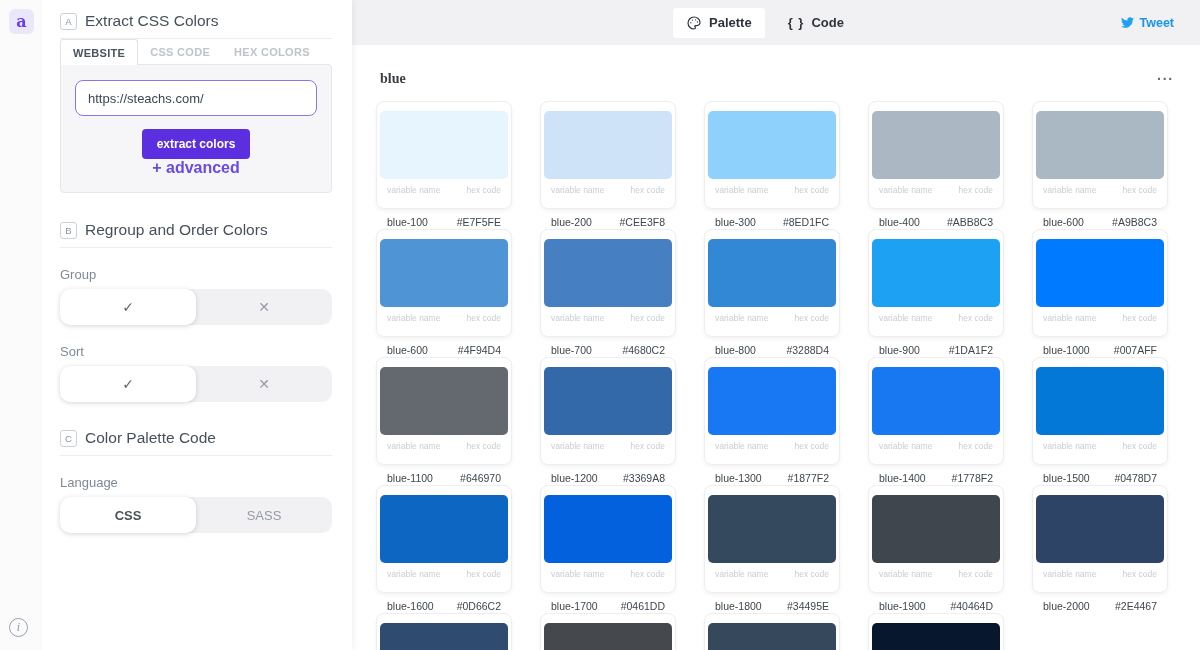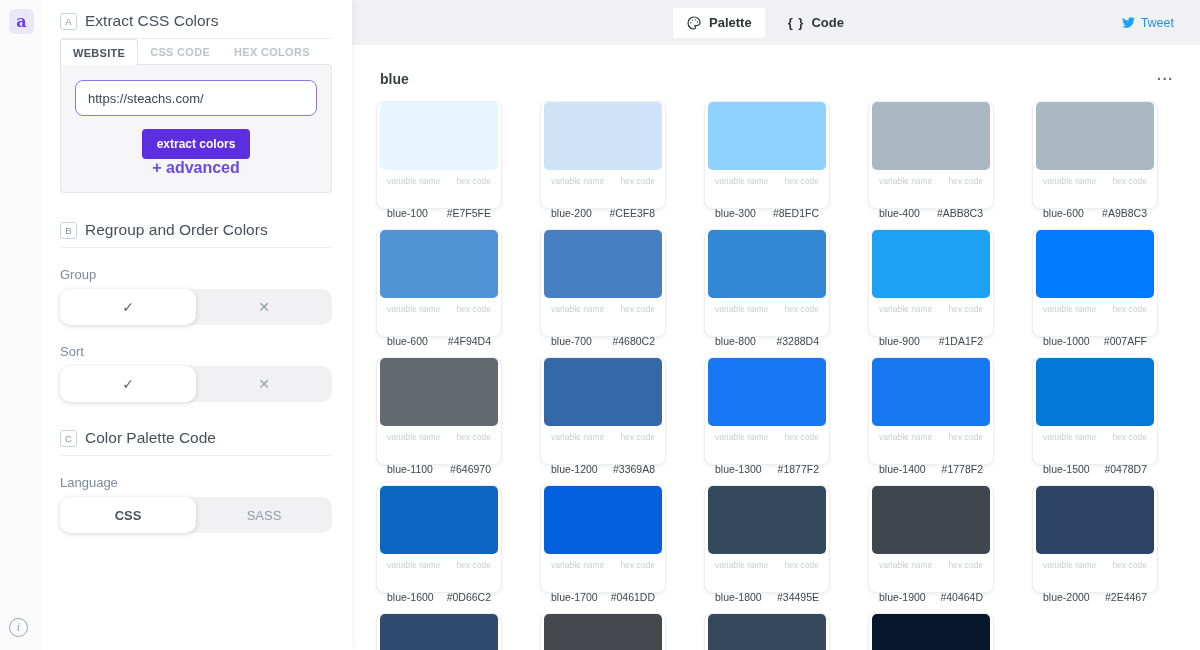--- a/index.html
+++ b/index.html
@@ -53,34 +53,34 @@
   .main-header { position:absolute; left:352px; top:0; width:848px; height:63px; background:#f1f0f2;
     border-bottom:1px solid #e3e3e6;padding-left:32px; }
   .view-tabs { position:absolute; left:50%; top:0; height:45px; transform:translateX(-56%);
     display:flex; align-items:center; gap:10px; }
   .v-tab { display:flex; align-items:center; gap:7px; padding:7px 13px; font-size:13px; font-weight:700;
     color:#2f343a; cursor:pointer; border-radius:3px; }
   .v-tab.active { background:#fff; }
   .braces { font-weight:700; font-size:13px; letter-spacing:1px; }
   .tweet { position:absolute; right:26px; top:0; height:45px; display:flex; align-items:center; gap:5px;
     cursor:pointer; }
-  .tweet-label { color:#1c96e8; font-size:12.5px; font-weight:400; }
+  .tweet-label { color:#1c96e8; font-size:12.5px; font-weight:700; }
 
   
   .main-content { position:absolute; left:352px; top:45px; width:848px; height:605px; background:#fff;
     overflow:hidden; }
   .group-head { display:flex; align-items:center; justify-content:space-between;
     margin:26px 26px 0 28px; }
-  .group-title { font-size:14px; font-weight:700; color:#3a3f46; }
+  .group-title { font-size:14px; font-weight:700; color:#3a3f46;font-family:Liberation Serif, serif; }
   .menu-dots { color:#64686d; font-weight:900; font-size:14px; letter-spacing:1px; cursor:pointer;
     line-height:8px; }
   .grid { margin:14px 0 0 24px; display:grid; grid-template-columns:repeat(5,150px);
     column-gap:14px; row-gap:20px; }
-  .card { width:126px; height:108px; background:#fff; border:1px solid #eeeef0; border-radius:8px;
-    box-shadow:0 2px 4px rgba(0,0,0,.05); padding:0 3px 0 3px; cursor:pointer; }
+  .card { width:136px; height:108px; background:#fff; border:1px solid #eeeef0; border-radius:8px;
+    box-shadow:0 2px 4px rgba(0,0,0,.05); padding:9px 3px 0 3px; cursor:pointer; }
   .swatch { height:68px; border-radius:5px; }
   .card-footer { display:flex; justify-content:space-between; padding:6px 7px 0 7px; }
   .cf-col.right { text-align:right; }
   .cf-lbl { font-size:8.5px; color:#c8cdd3; }
   .cf-val { margin-top:21px; font-size:10.5px; color:#3f464e; font-weight:500; }
 </style>
 </head>
 <body>
 
 <div class="page">

